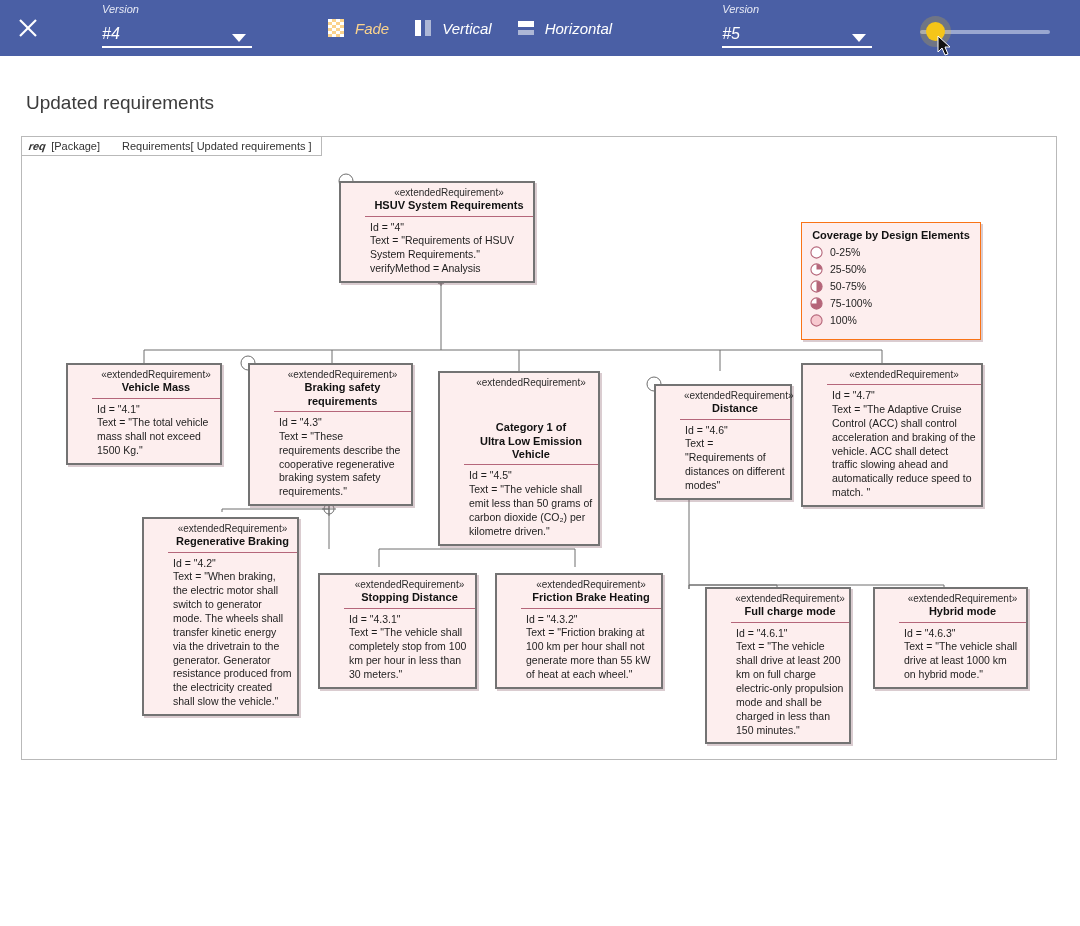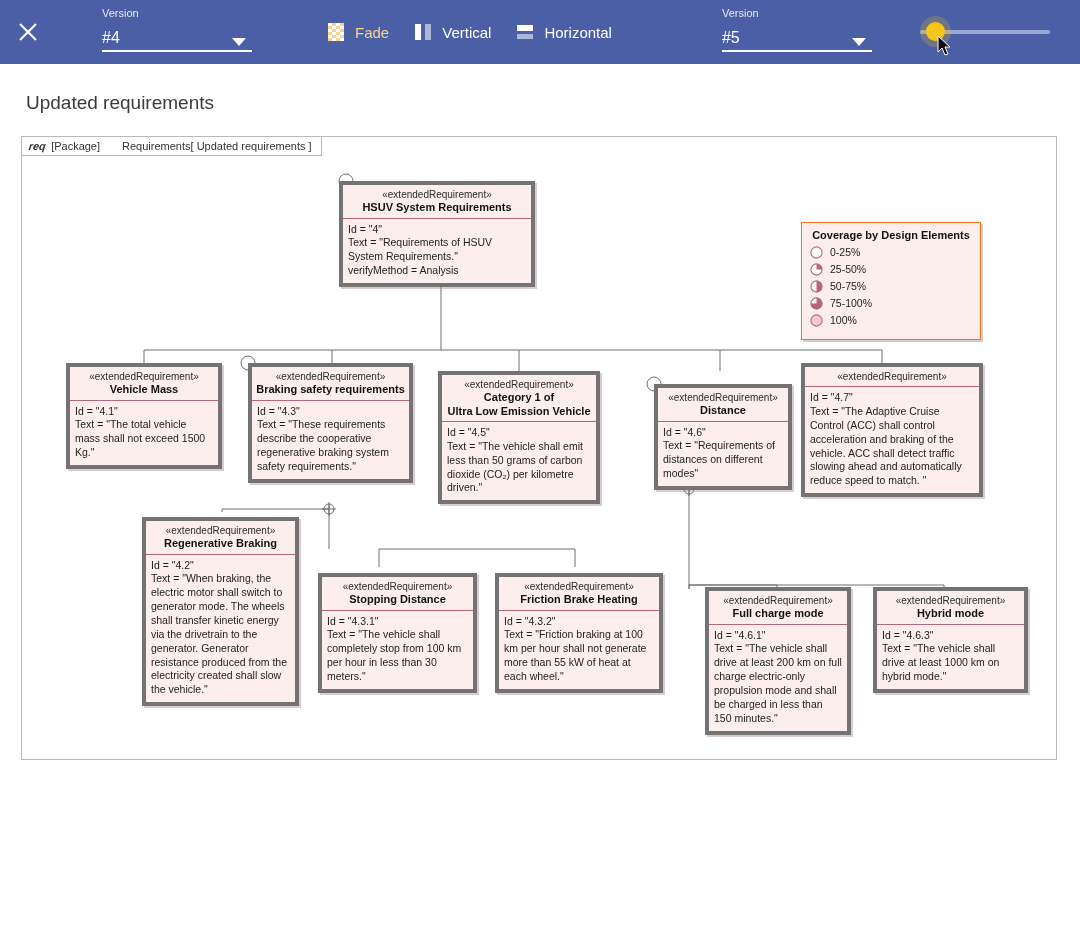--- a/index.html
+++ b/index.html
@@ -12,25 +12,26 @@
     width: 1080px;
     height: 926px;
     position: relative;
     overflow: hidden;
   }
 
   
   .toolbar {
     position: absolute;
     left: 0; top: 0;
-    width: 1080px; height: 64px;
+    width: 1080px; height: 56px;
     background: #4a5fa5;
     display: flex;
     align-items: center;
     box-sizing: border-box;
+    font-style: italic;
   }
   .close-btn {
     width: 56px; height: 64px;
     display: flex; align-items: center; justify-content: center;
     cursor: pointer;
   }
   .close-btn svg { display: block; }
 
   .version-picker {
     position: relative;
@@ -153,23 +154,24 @@
     position: absolute;
     left: 0; top: 0;
     width: 1036px; height: 624px;
     pointer-events: none;
   }
 
   
   .req {
     position: absolute;
     background: #fdeeee;
-    border: 4px solid #737373;
+    border: 2px solid #737373;
     box-sizing: border-box;
     box-shadow: 2px 2px 0 rgba(150,110,120,0.35);
+    padding-left: 24px;
   }
   .req .hdr {
     text-align: center;
     padding: 4px 4px 3px 4px;
     border-bottom: 1px solid #b5667a;
     line-height: 1.22;
   }
   .req .stereo {
     font-size: 10px;
     color: #2b2b2b;
@@ -427,21 +429,21 @@
         <span class="stereo">«extendedRequirement»</span>
         <span class="name">Braking safety requirements</span>
       </div>
       <div class="body">Id = "4.3"
 Text = "These requirements describe the cooperative regenerative braking system safety requirements."</div>
     </div>
 
     <div class="req" style="left:416px; top:234px; width:162px;">
       <div class="hdr">
         <span class="stereo">«extendedRequirement»</span>
-        <span class="name" style="white-space:pre-line;">Category 1 of
+        <span class="name" style="white-space:pre-line;margin-top:32px;">Category 1 of
 Ultra Low Emission Vehicle</span>
       </div>
       <div class="body">Id = "4.5"
 Text = "The vehicle shall emit less than 50 grams of carbon dioxide (CO₂) per kilometre driven."</div>
     </div>
 
     <div class="req" style="left:632px; top:247px; width:138px;">
       <div class="hdr">
         <span class="stereo">«extendedRequirement»</span>
         <span class="name">Distance</span>

